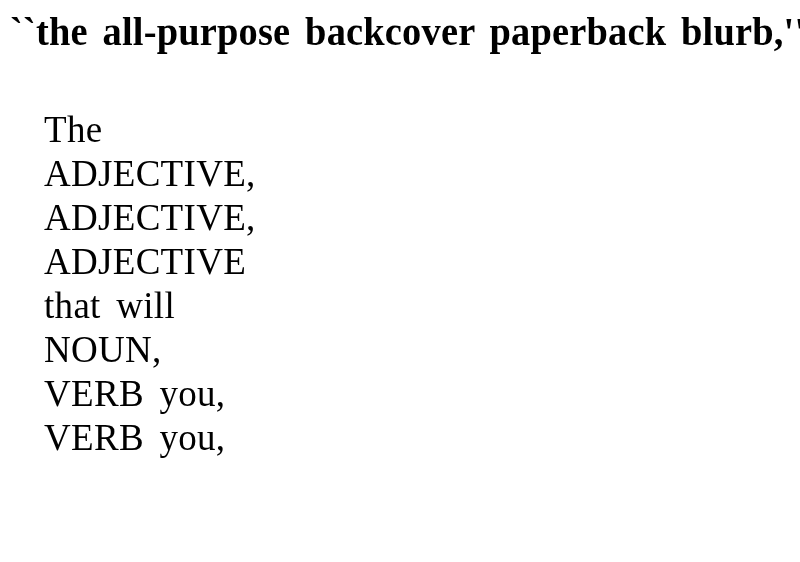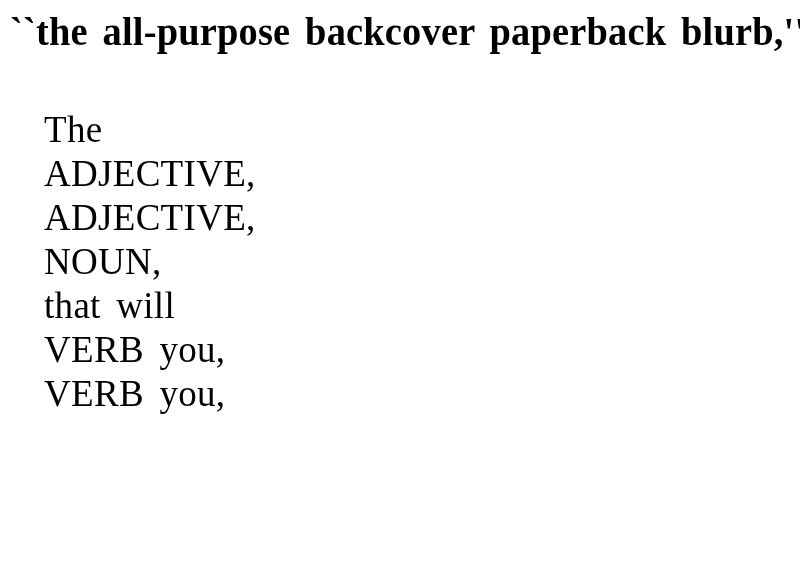--- a/index.html
+++ b/index.html
@@ -62,19 +62,20 @@
 <body>
 
 <div id="page">
 
   <div class="headline">``the all-purpose backcover paperback blurb,''</div>
 
   <div class="poem">
     <span class="line">The</span>
     <span class="line">ADJECTIVE,</span>
     <span class="line">ADJECTIVE,</span>
+    <span class="line">ADJECTIVE</span>
+    <span class="line">that will</span>
     <span class="line">NOUN,</span>
-    <span class="line">that will</span>
     <span class="line">VERB you,</span>
     <span class="line">VERB you,</span>
   </div>
 
 </div>
 
 </body></html>

